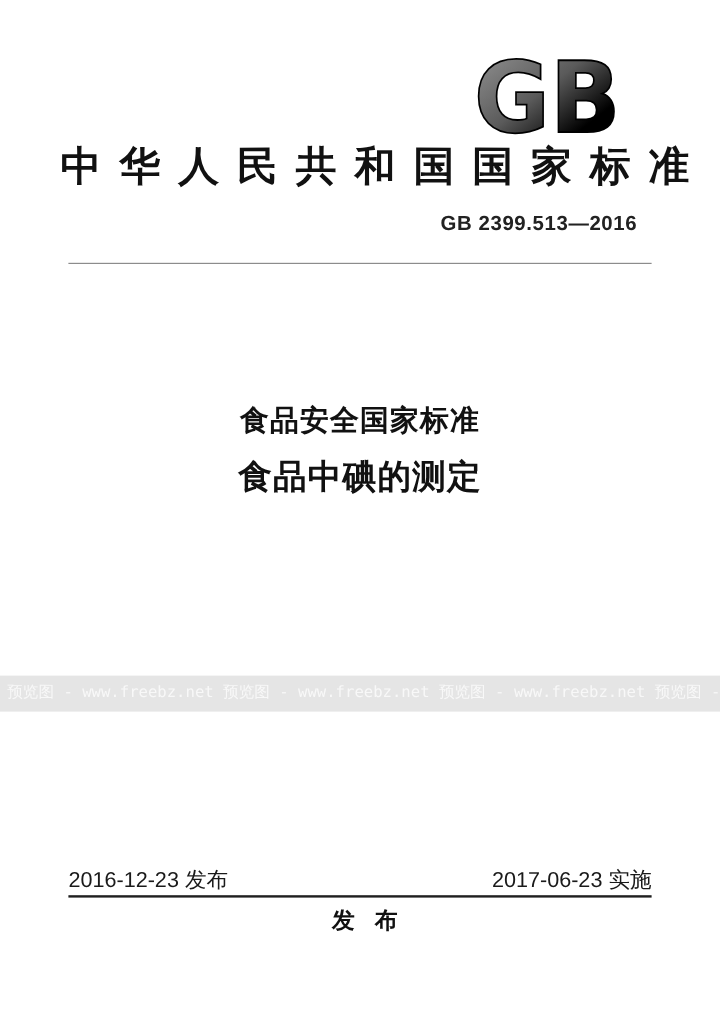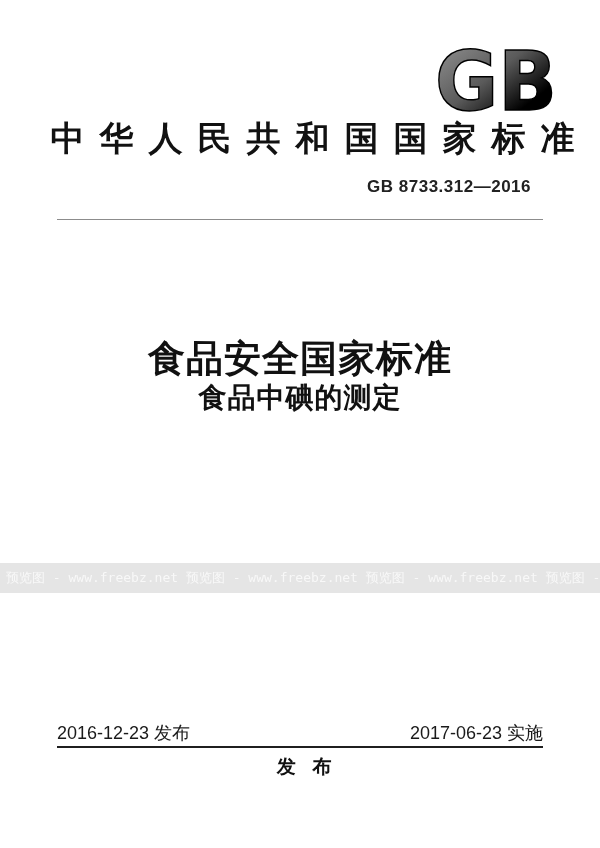--- a/index.html
+++ b/index.html
@@ -17,21 +17,20 @@
     color: #1a1a1a;
   }
 
   
   .gb-logo {
     position: absolute;
     left: 393px;
     top: 40px;
     width: 126px;
     height: 84px;
-    margin-left: 40px;
   }
   .gb-logo svg { width: 100%; height: 100%; display: block; }
 
   
   .header-title {
     position: absolute;
     top: 116px;
     left: 0;
     right: 0;
     text-align: center;
@@ -68,21 +67,21 @@
 
   
   .doc-title-1 {
     position: absolute;
     top: 334px;
     left: 0;
     right: 0;
     text-align: center;
     font-family: "DejaVu Sans", sans-serif;
     font-weight: bold;
-    font-size: 37px;
+    font-size: 24px;
     letter-spacing: 1px;
     color: #111111;
   }
   .doc-title-2 {
     position: absolute;
     top: 379px;
     left: 0;
     right: 0;
     text-align: center;
     font-family: "DejaVu Sans", sans-serif;
@@ -182,21 +181,21 @@
           <stop offset="0.45" stop-color="#5a5a5a"></stop>
           <stop offset="0.75" stop-color="#000000"></stop>
         </linearGradient>
       </defs>
       <text x="63" y="70" text-anchor="middle" font-family="DejaVu Sans, sans-serif" font-weight="bold" font-size="82" textLength="122" lengthAdjust="spacingAndGlyphs" fill="url(#gbgrad)" stroke="#000000" stroke-width="1.5">GB</text>
     </svg>
   </div>
 
   <div class="header-title">中华人民共和国国家标准</div>
 
-  <div class="std-number">GB 8733.312—2016</div>
+  <div class="std-number">GB 2399.513—2016</div>
 
   <div class="rule-top"></div>
 
   <div class="doc-title-1">食品安全国家标准</div>
 
   <div class="doc-title-2">食品中碘的测定</div>
 
   <div class="watermark-band">
     <div class="watermark-text">预览图 - www.freebz.net  预览图 - www.freebz.net  预览图 - www.freebz.net  预览图 - www.freebz.net</div>
   </div>

